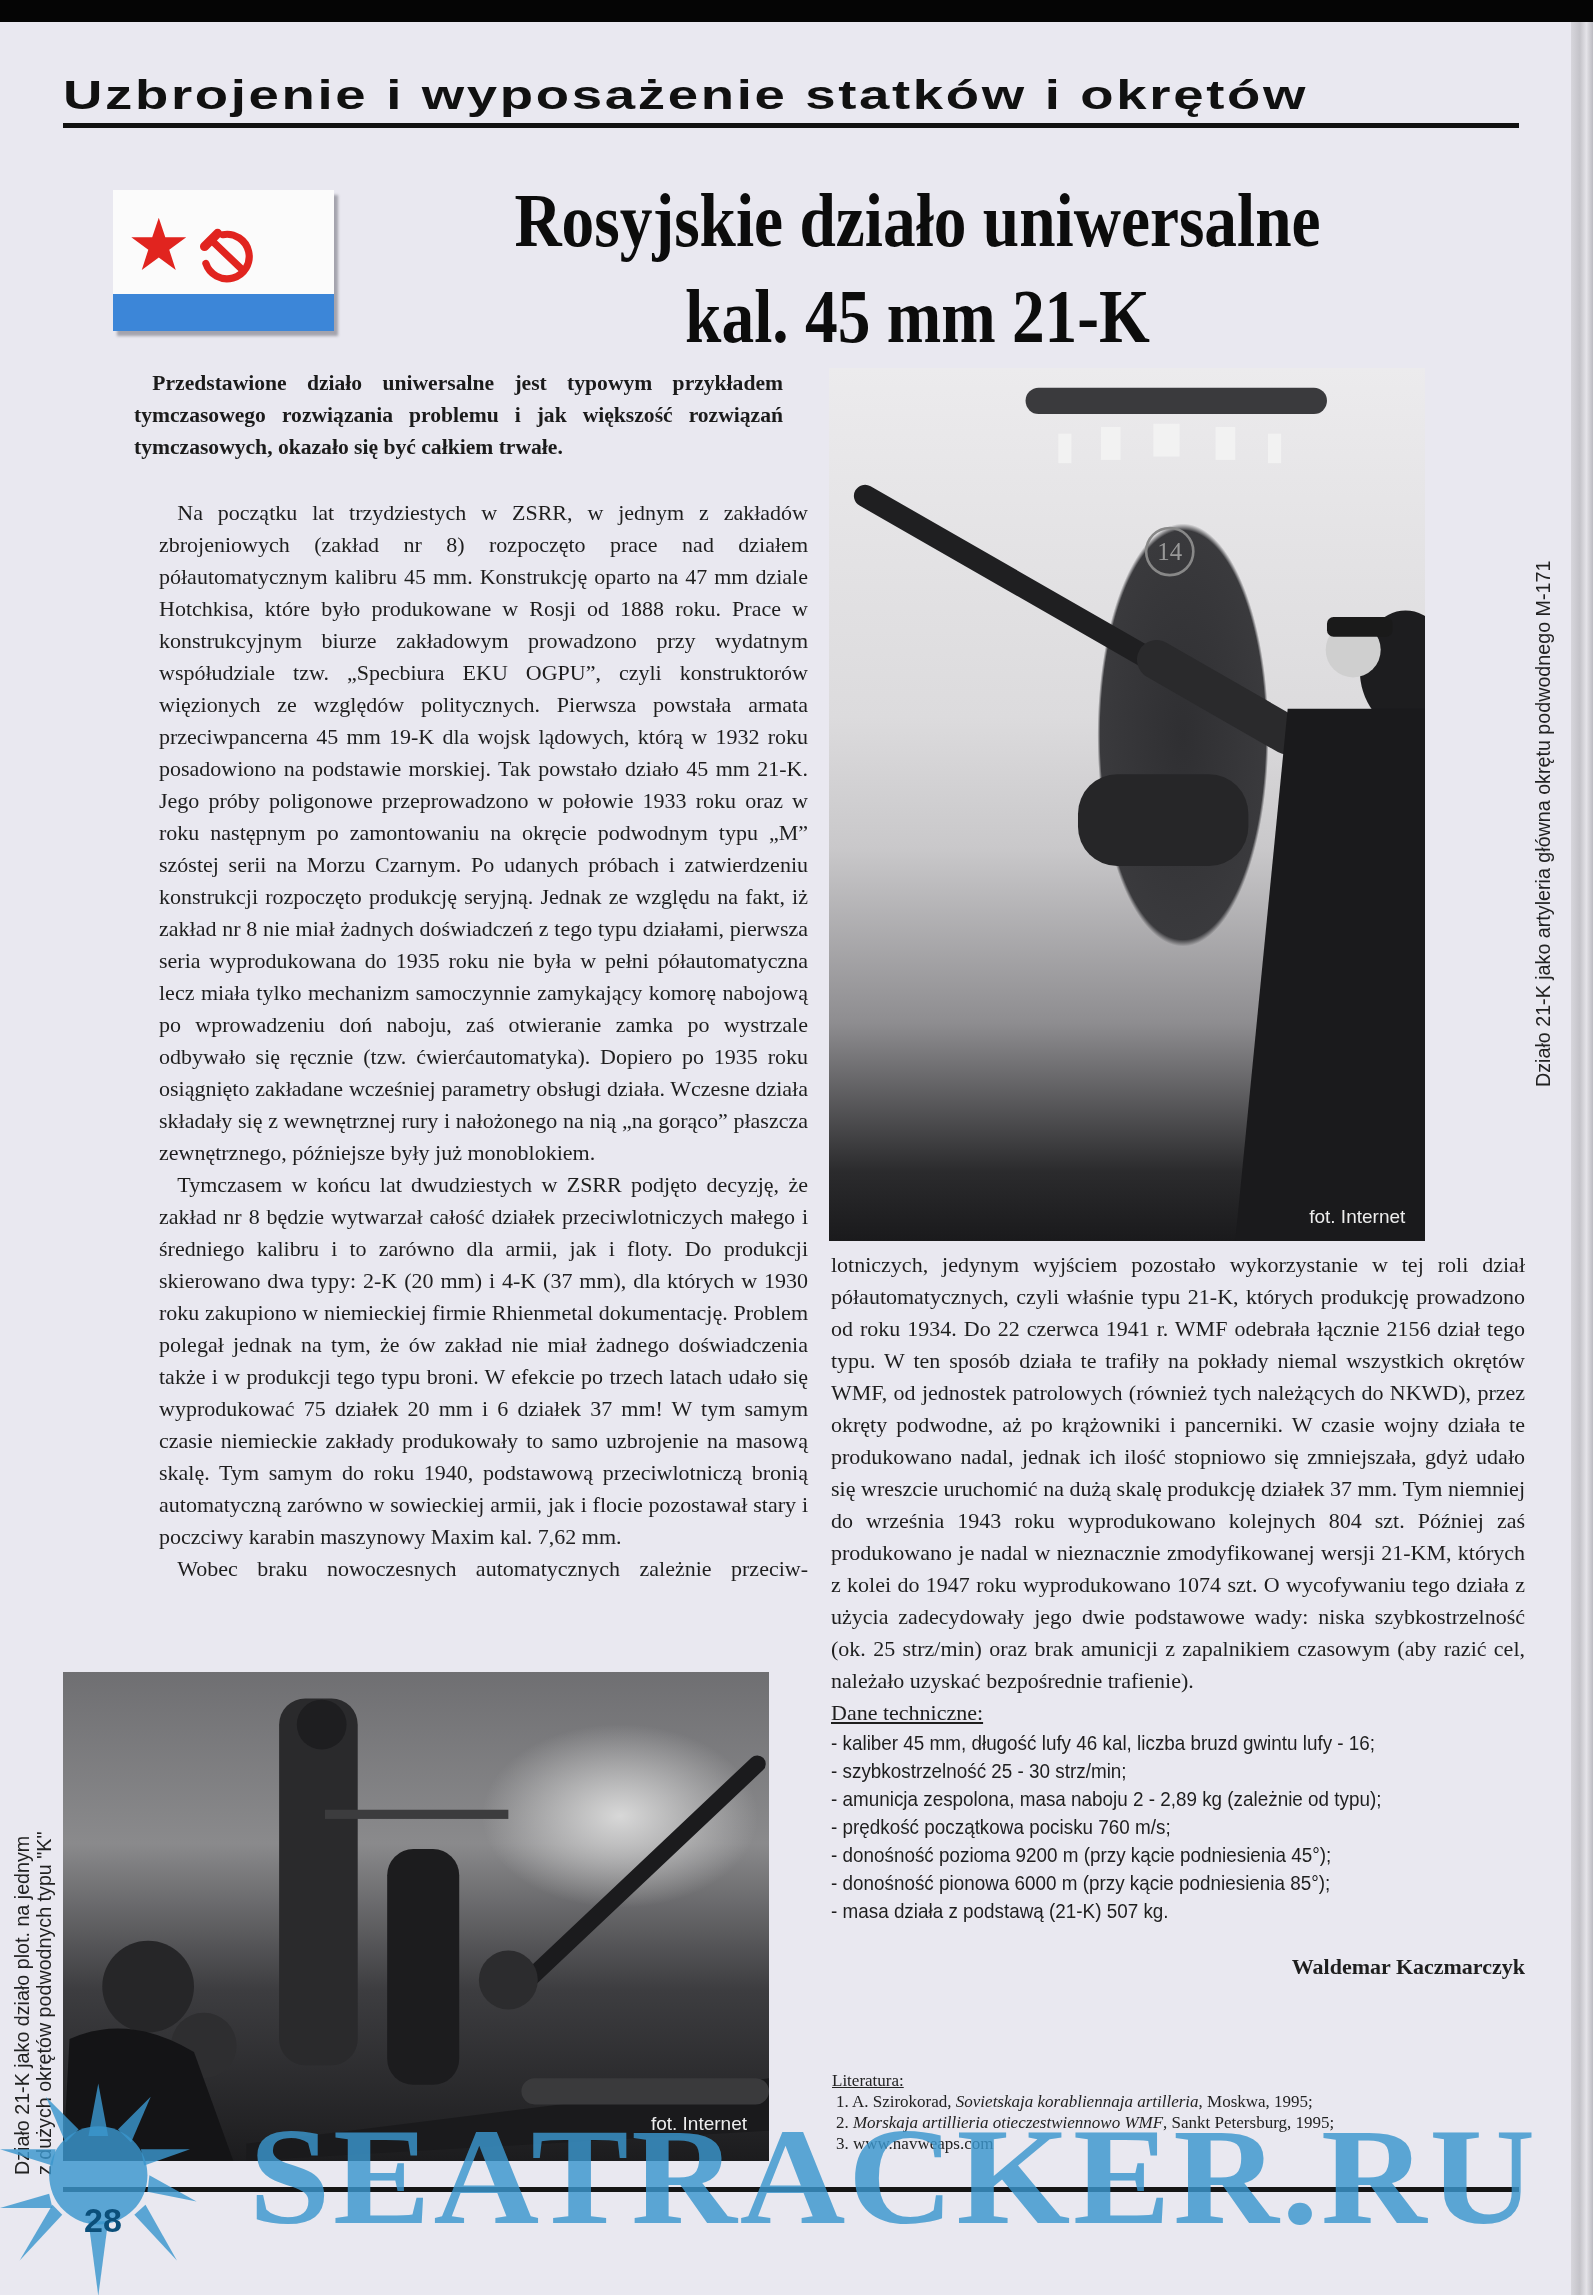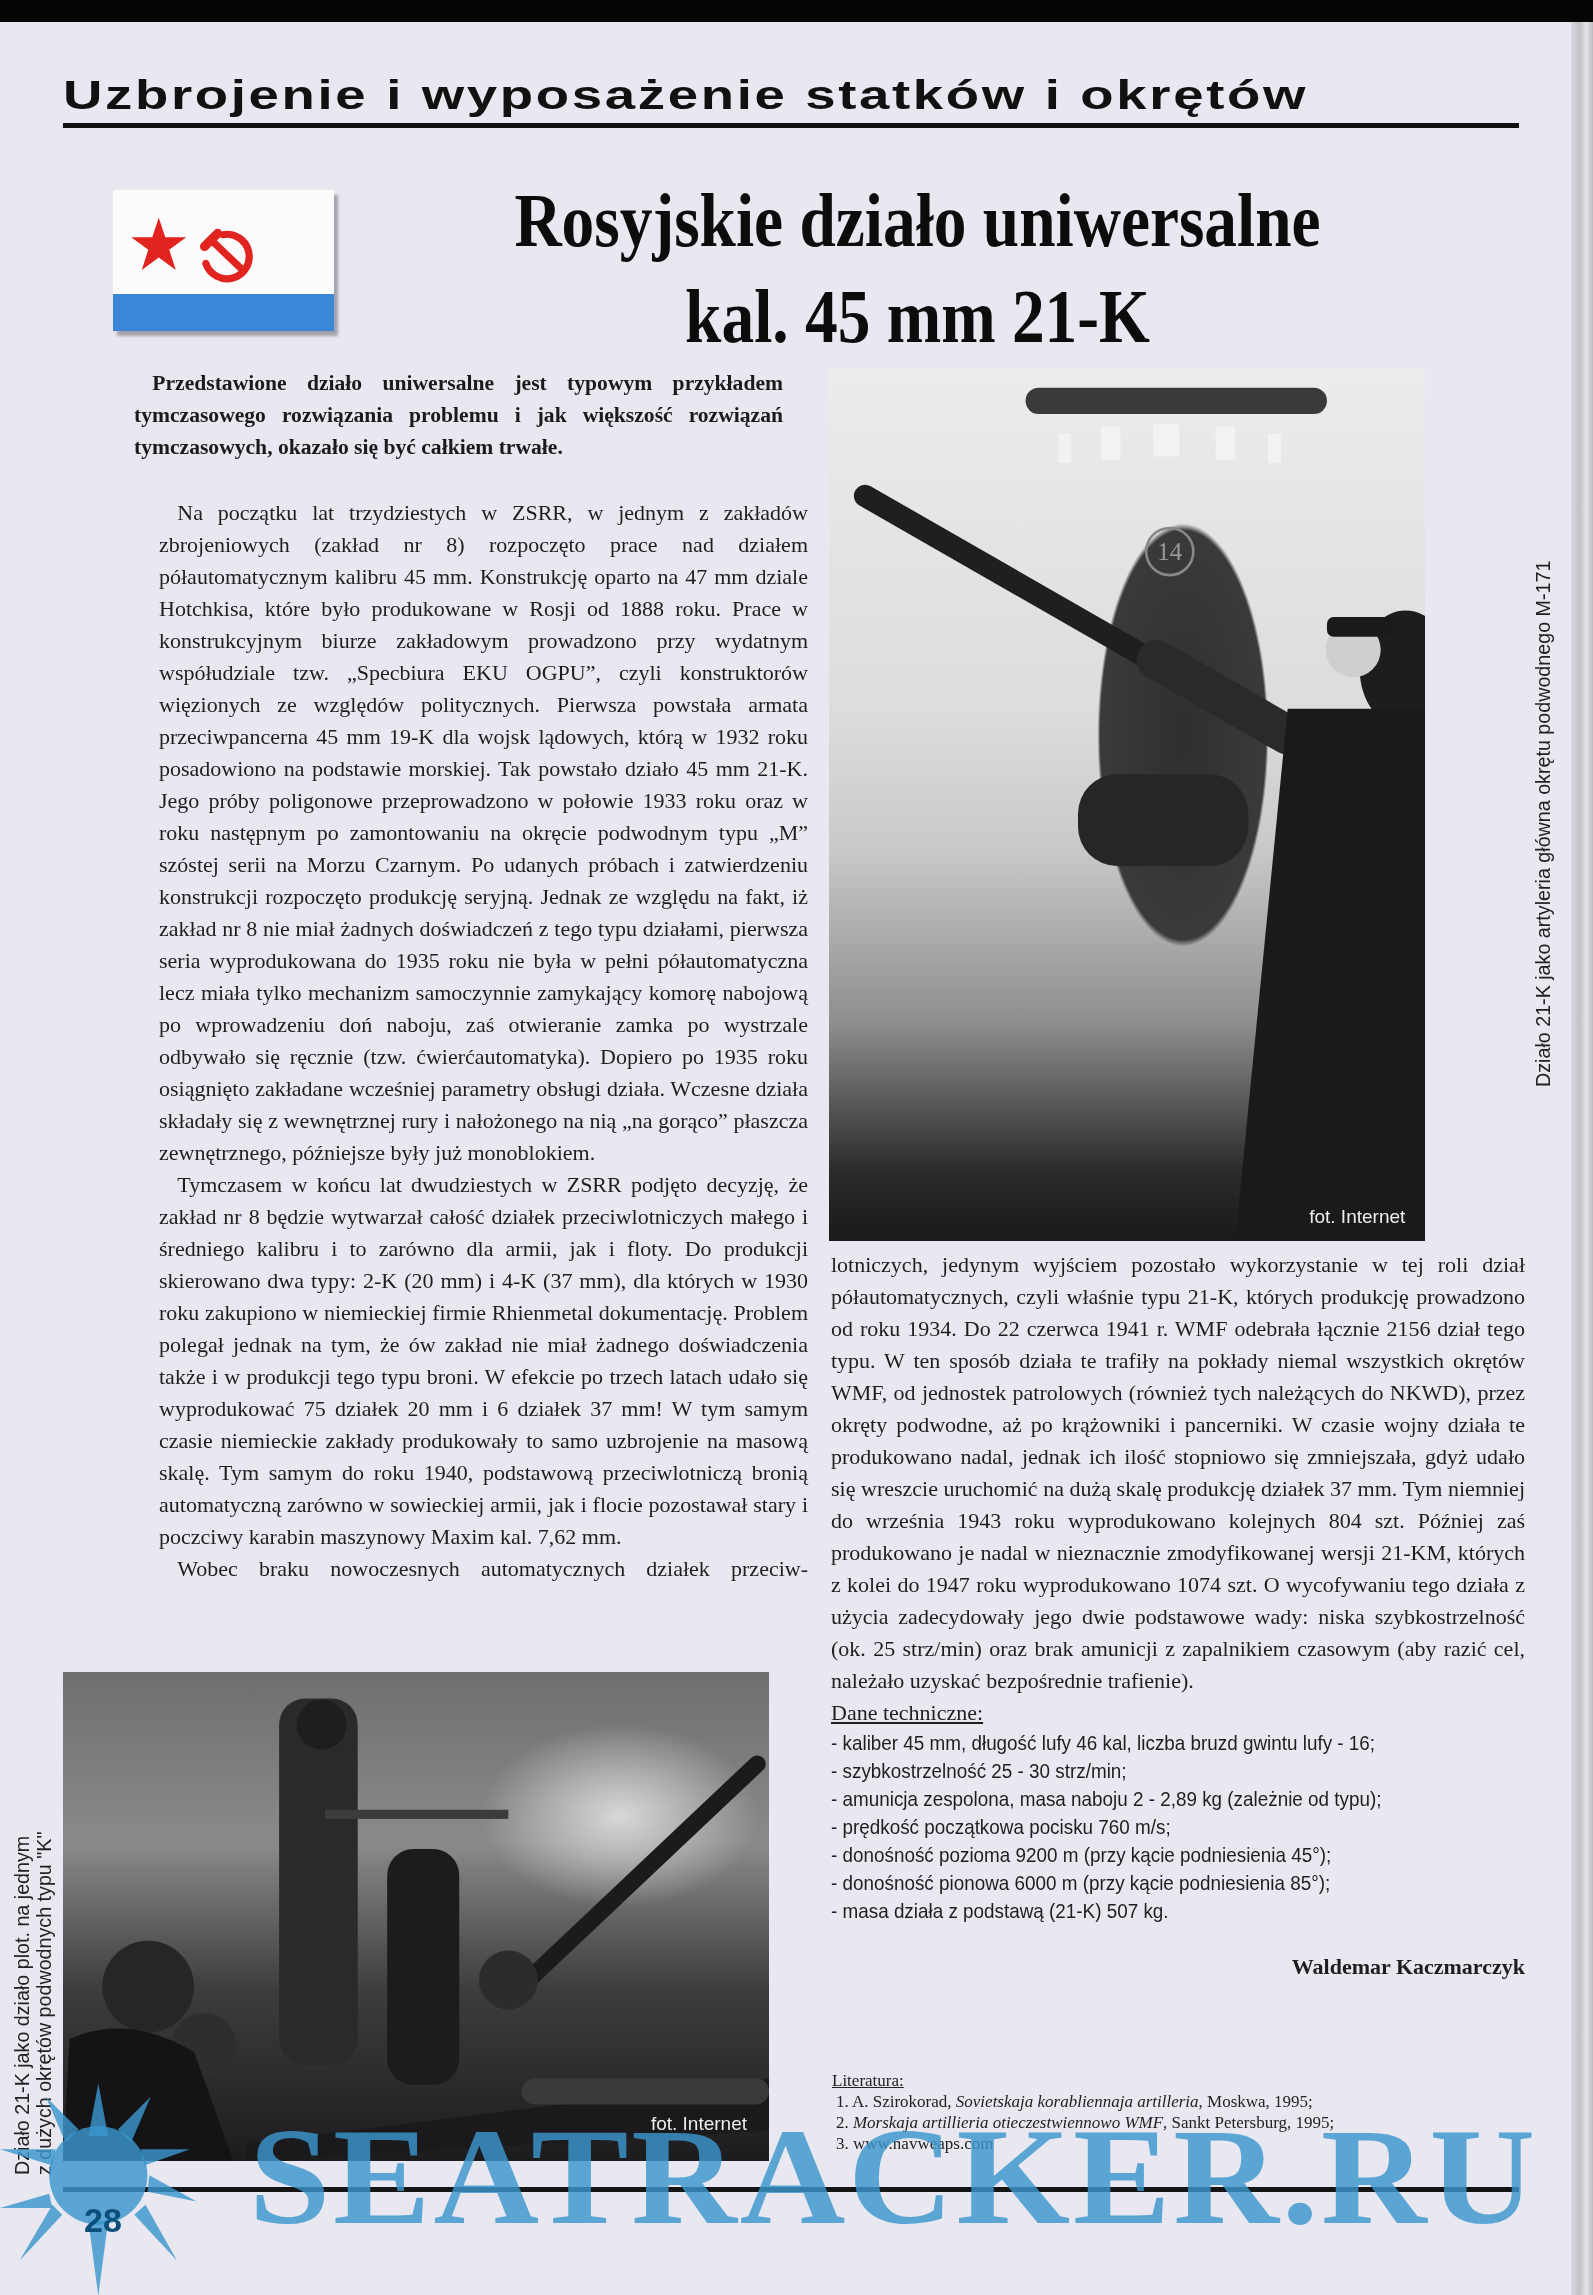--- a/index.html
+++ b/index.html
@@ -100,21 +100,21 @@
 <div class="title">
   <div>Rosyjskie działo uniwersalne</div>
   <div>kal. 45 mm 21-K</div>
 </div>
 
 <div class="lead">Przedstawione działo uniwersalne jest typowym przykładem tymczasowego rozwiązania problemu i jak większość rozwiązań tymczasowych, okazało się być całkiem trwałe.</div>
 
 <div class="col-left">
   <p>Na początku lat trzydziestych w ZSRR, w jednym z zakładów zbrojeniowych (zakład nr 8) rozpoczęto prace nad działem półautomatycznym kalibru 45 mm. Konstrukcję oparto na 47 mm dziale Hotchkisa, które było produkowane w Rosji od 1888 roku. Prace w konstrukcyjnym biurze zakładowym prowadzono przy wydatnym współudziale tzw. „Specbiura EKU OGPU”, czyli konstruktorów więzionych ze względów politycznych. Pierwsza powstała armata przeciwpancerna 45 mm 19-K dla wojsk lądowych, którą w 1932 roku posadowiono na podstawie morskiej. Tak powstało działo 45 mm 21-K. Jego próby poligonowe przeprowadzono w połowie 1933 roku oraz w roku następnym po zamontowaniu na okręcie podwodnym typu „M” szóstej serii na Morzu Czarnym. Po udanych próbach i zatwierdzeniu konstrukcji rozpoczęto produkcję seryjną. Jednak ze względu na fakt, iż zakład nr 8 nie miał żadnych doświadczeń z tego typu działami, pierwsza seria wyprodukowana do 1935 roku nie była w pełni półautomatyczna lecz miała tylko mechanizm samoczynnie zamykający komorę nabojową po wprowadzeniu doń naboju, zaś otwieranie zamka po wystrzale odbywało się ręcznie (tzw. ćwierćautomatyka). Dopiero po 1935 roku osiągnięto zakładane wcześniej parametry obsługi działa. Wczesne działa składały się z wewnętrznej rury i nałożonego na nią „na gorąco” płaszcza zewnętrznego, późniejsze były już monoblokiem.</p>
   <p>Tymczasem w końcu lat dwudziestych w ZSRR podjęto decyzję, że zakład nr 8 będzie wytwarzał całość działek przeciwlotniczych małego i średniego kalibru i to zarówno dla armii, jak i floty. Do produkcji skierowano dwa typy: 2-K (20 mm) i 4-K (37 mm), dla których w 1930 roku zakupiono w niemieckiej firmie Rhienmetal dokumentację. Problem polegał jednak na tym, że ów zakład nie miał żadnego doświadczenia także i w produkcji tego typu broni. W efekcie po trzech latach udało się wyprodukować 75 działek 20 mm i 6 działek 37 mm! W tym samym czasie niemieckie zakłady produkowały to samo uzbrojenie na masową skalę. Tym samym do roku 1940, podstawową przeciwlotniczą bronią automatyczną zarówno w sowieckiej armii, jak i flocie pozostawał stary i poczciwy karabin maszynowy Maxim kal. 7,62 mm.</p>
-  <p style="text-align-last:justify">Wobec braku nowoczesnych automatycznych działek przeciw-</p>
+  <p style="text-align-last:justify">Wobec braku nowoczesnych automatycznych zależnie przeciw-</p>
 </div>
 
 <div class="photo photo-1">
   <svg width="688" height="873" viewBox="0 0 1050 1332">
     <rect x="300" y="30" width="460" height="40" rx="20" fill="#3a3a3d"></rect>
     <g fill="#f2f2f2">
       <rect x="350" y="100" width="20" height="45"></rect>
         <rect x="415" y="90" width="30" height="50"></rect>
       <rect x="495" y="85" width="40" height="50"></rect>
         <rect x="590" y="90" width="30" height="50"></rect>

